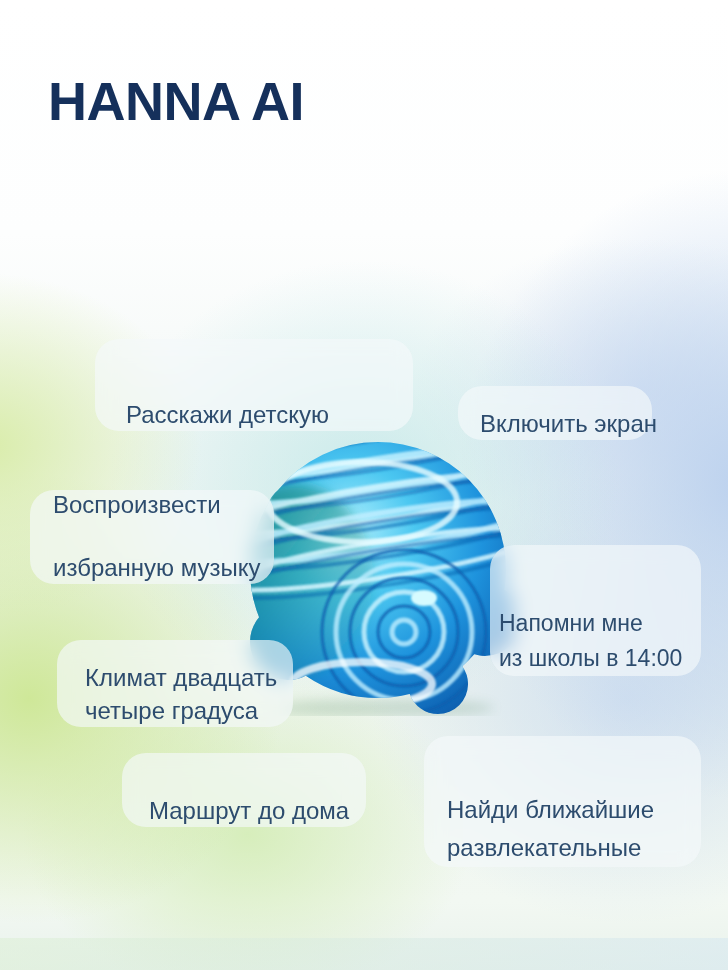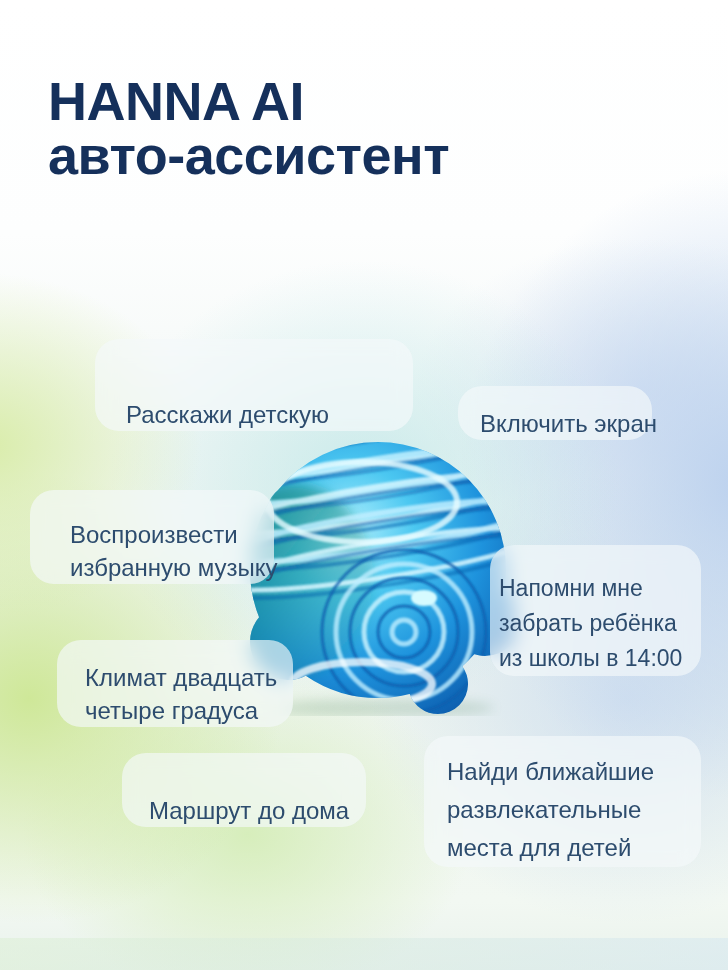--- a/index.html
+++ b/index.html
@@ -42,36 +42,35 @@
     background:var(--bubble-bg,rgba(244,249,250,0.66));
     -webkit-backdrop-filter:blur(10px);backdrop-filter:blur(10px);
     color:var(--bubble-text,#2d4c6e);
     font-size:24px;line-height:33px;font-weight:400;
     display:flex;flex-direction:column;justify-content:flex-end;
     padding:0 22px;
   }
   .bubble .line{white-space:nowrap;}
   .b1{left:95px;top:339px;width:318px;height:92px;padding-left:31px;}
   .b2{left:458px;top:386px;width:194px;height:54px;padding-left:22px;}
-  .b3{left:30px;top:490px;width:244px;height:94px;padding-left:40px;}
+  .b3{left:30px;top:490px;width:244px;height:94px;padding-left:23px;gap:30px;}
   .b4{left:490px;top:545px;width:211px;height:131px;padding-left:9px;font-size:23px;line-height:35px;}
   .b5{left:57px;top:640px;width:236px;height:87px;padding-left:28px;}
   .b6{left:122px;top:753px;width:244px;height:74px;padding-left:27px;}
   .b7{left:424px;top:736px;width:277px;height:131px;padding-left:23px;line-height:38px;}
 </style>
 </head>
 <body>
 
 <div class="canvas">
   <div class="bg"></div>
   <div class="bottom-band"></div>
 
   <div class="title-block">
     <div class="title-line">HANNA AI</div>
-    <div class="title-line">авто-ассистент</div>
   </div>
 
   <svg class="sphere" width="272" height="284" viewBox="0 0 272 284" aria-hidden="true">
     <defs>
       <radialGradient id="gBase" cx="40%" cy="35%" r="78%">
         <stop offset="0%" stop-color="#aeeffd"></stop>
         <stop offset="30%" stop-color="#4cc8f1"></stop>
         <stop offset="62%" stop-color="#1e93dd"></stop>
         <stop offset="100%" stop-color="#0a56a8"></stop>
       </radialGradient>
@@ -136,31 +135,29 @@
     <div class="line">Включить экран</div>
   </div>
 
   <div class="bubble b3">
     <div class="line">Воспроизвести</div>
     <div class="line">избранную музыку</div>
   </div>
 
   <div class="bubble b4">
     <div class="line">Напомни мне</div>
-    <div class="line">забрать ребёнка</div>
     <div class="line">из школы в 14:00</div>
   </div>
 
   <div class="bubble b5">
     <div class="line">Климат двадцать</div>
     <div class="line">четыре градуса</div>
   </div>
 
   <div class="bubble b6">
     <div class="line">Маршрут до дома</div>
   </div>
 
   <div class="bubble b7">
     <div class="line">Найди ближайшие</div>
     <div class="line">развлекательные</div>
-    <div class="line">места для детей</div>
   </div>
 </div>
 
 </body></html>

